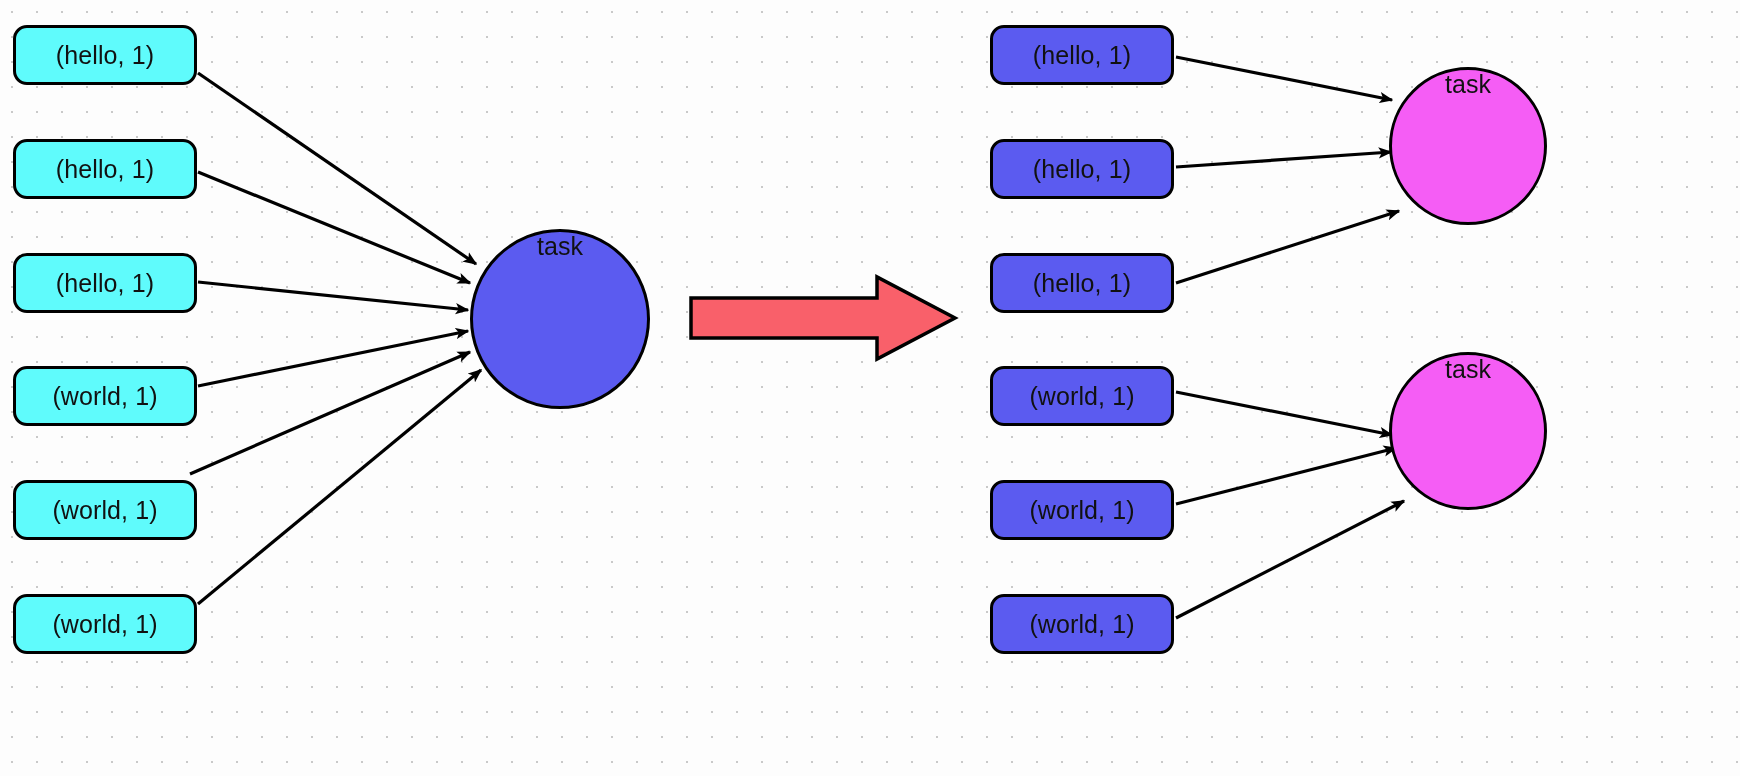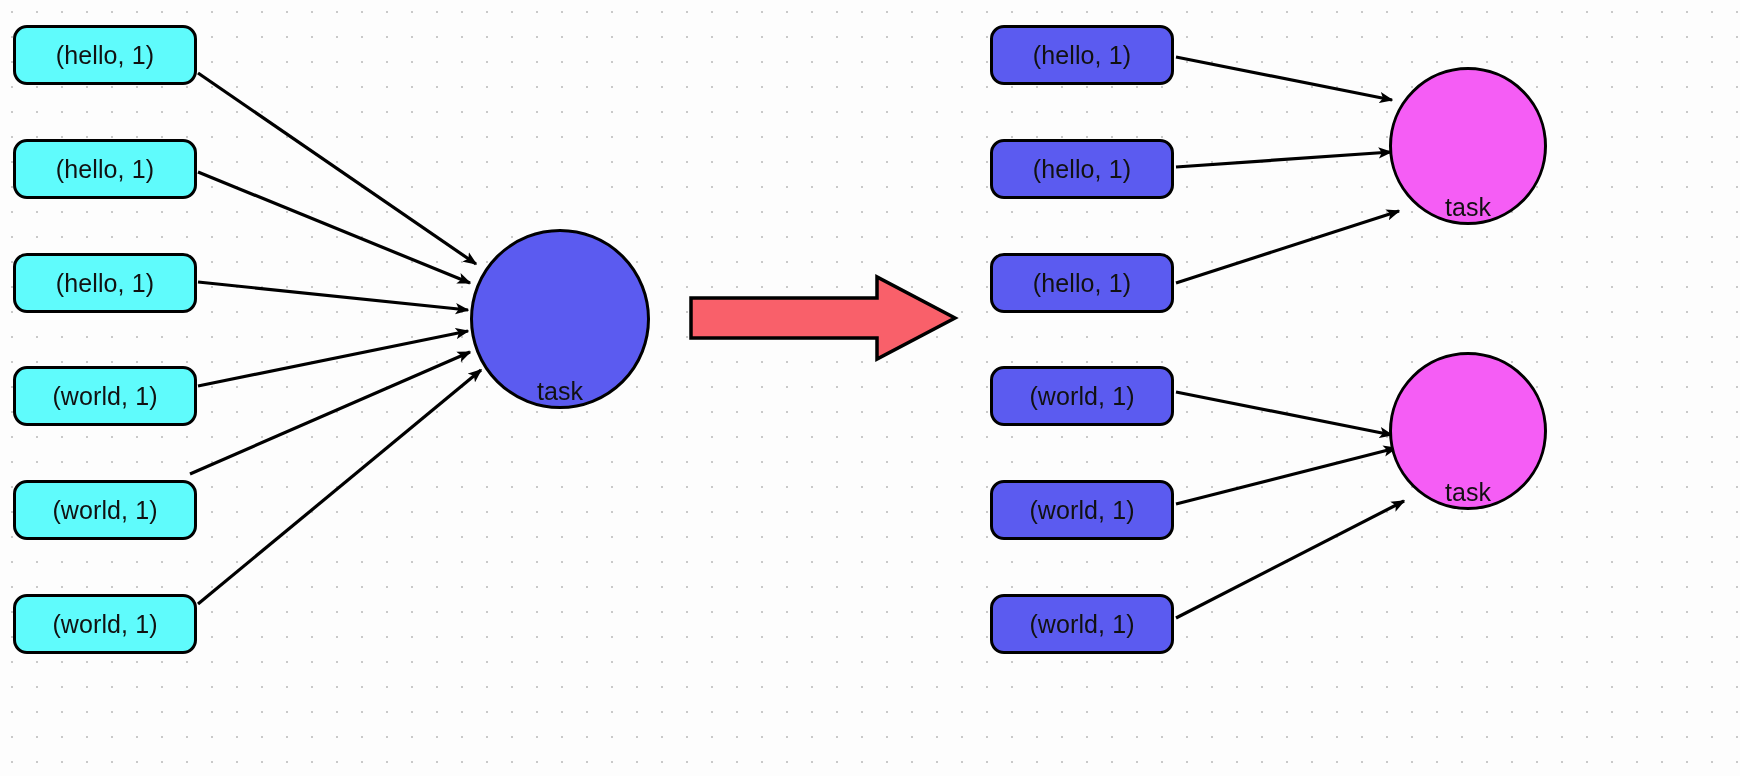--- a/index.html
+++ b/index.html
@@ -38,21 +38,21 @@
     font-size: 25px;
     letter-spacing: 0.1px;
     white-space: nowrap;
   }
   .node-circle {
     position: absolute;
     box-sizing: border-box;
     border: 3.5px solid #000000;
     border-radius: 50%;
     display: flex;
-    align-items: flex-end;
+    align-items: flex-start;
     justify-content: center;
     color: #111111;
     font-size: 25px;
     white-space: nowrap;
   }
 </style>
 </head>
 <body>
 
 <div id="canvas">

